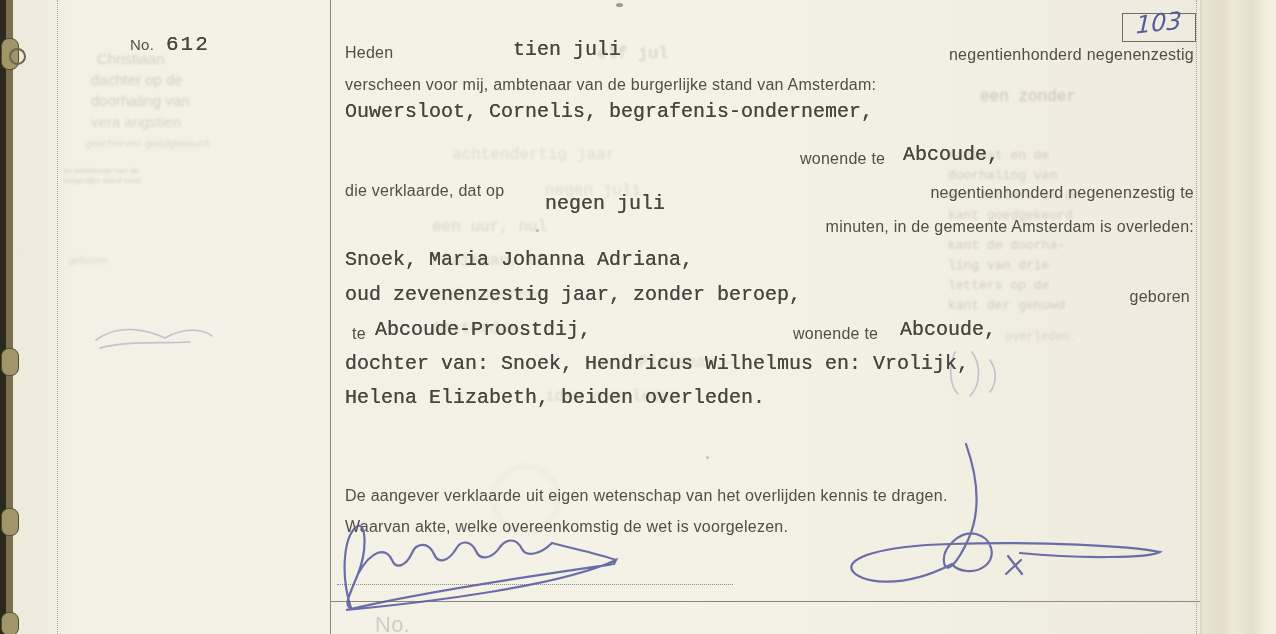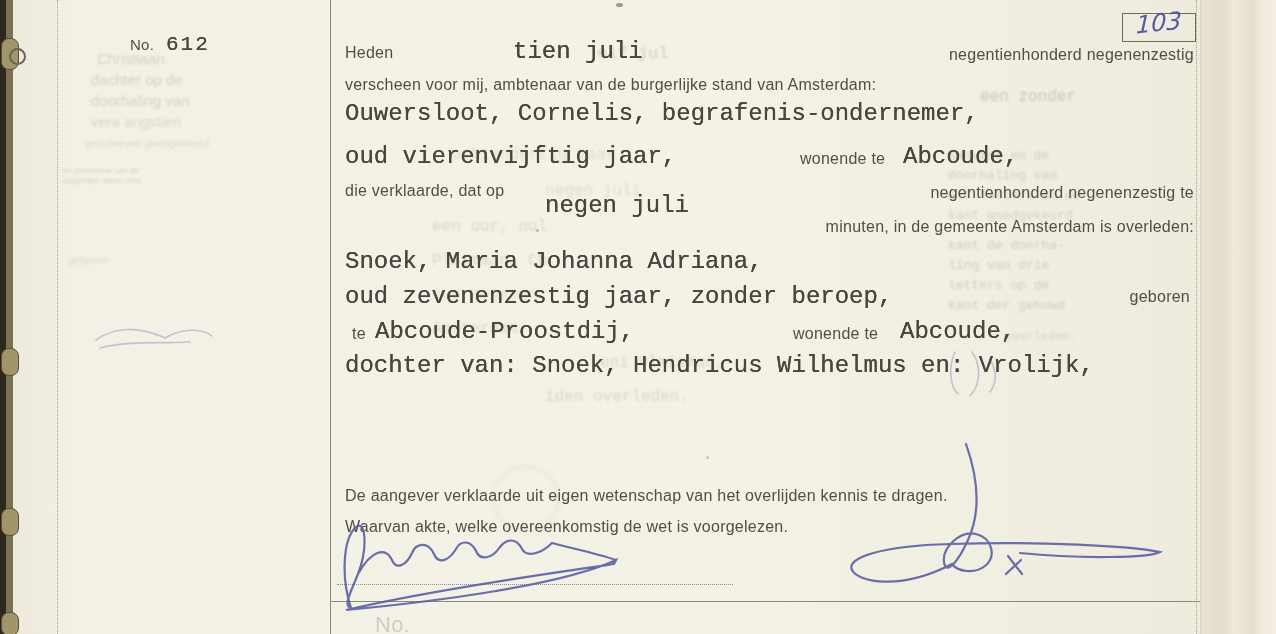--- a/index.html
+++ b/index.html
@@ -15,21 +15,21 @@
   
   .vline{position:absolute;top:0;width:0;height:634px;border-left:1px solid #8d887a;}
   .vdots{position:absolute;top:0;width:0;height:634px;border-left:1px dotted #aaa390;}
   .hline{position:absolute;height:0;border-top:1px solid #8d887a;}
   .hdots{position:absolute;height:0;border-top:1px dotted #938d7c;}
   .edgeband{position:absolute;top:0;height:634px;
     background:linear-gradient(90deg,#d9d3bf 0,#e9e4d3 3px,#e2dcc9 22px,#eee9da 34px,#e4dfcc 52px,#f1ecdd 64px,#f3efe2 100%);}
   
   .printed{position:absolute;font-family:Liberation Sans, sans-serif;font-size:16px;
            color:var(--print);letter-spacing:.25px;white-space:pre;}
-  .typed{position:absolute;font-family:"Liberation Mono","DejaVu Sans Mono",monospace;font-size:24px;
+  .typed{position:absolute;font-family:"Liberation Mono","DejaVu Sans Mono",monospace;font-size:20px;
          color:var(--typed);white-space:pre;text-shadow:0 0 .5px var(--typed);}
   .small{font-size:15px;}
   .faded{opacity:.22;}
   .handwrit{position:absolute;font-family:"DejaVu Sans",sans-serif;font-style:italic;
             color:var(--ink);transform:rotate(-6deg) skewX(-8deg);}
   .pagebox{position:absolute;border:1px solid #6f6a5c;background:transparent;}
   .ghost{position:absolute;color:var(--ghost);filter:blur(1.1px);white-space:pre;
          font-family:"Liberation Sans",sans-serif;}
   .ghost.m{font-family:"Liberation Mono","DejaVu Sans Mono",monospace;}
   .ghost-circle{position:absolute;border:3px solid #a39d86;border-radius:50%;
@@ -99,41 +99,41 @@
   <div class="handwrit" style="left:1136px;top:9px;font-size:24px;">103</div>
 
   <div class="printed" style="left:345px;top:44px;">Heden</div>
   <div class="typed" style="left:513px;top:38px;">tien juli</div>
   <div class="printed" style="right:82px;top:46px;text-align:right;">negentienhonderd negenenzestig</div>
 
   <div class="printed" style="left:345px;top:76px;">verscheen voor mij, ambtenaar van de burgerlijke stand van Amsterdam:</div>
 
   <div class="typed" style="left:345px;top:100px;">Ouwersloot, Cornelis, begrafenis-ondernemer,</div>
 
-  <div class="typed" style="left:345px;top:143px;">oud vierenvijftig jaar,</div>
   <div class="printed" style="left:800px;top:150px;">wonende te</div>
   <div class="typed" style="left:903px;top:143px;">Abcoude,</div>
 
   <div class="printed" style="left:345px;top:182px;">die verklaarde, dat op</div>
   <div class="typed" style="left:545px;top:176px;margin-top:16px;">negen juli</div>
   <div class="printed" style="right:82px;top:184px;">negentienhonderd negenenzestig te</div>
 
   <div class="printed" style="right:82px;top:218px;">minuten, in de gemeente Amsterdam is overleden:</div>
 
   <div class="typed" style="left:345px;top:248px;">Snoek, Maria Johanna Adriana,</div>
 
   <div class="typed" style="left:345px;top:283px;text-align:center;">oud zevenenzestig jaar, zonder beroep,</div>
   <div class="printed" style="right:86px;top:288px;">geboren</div>
 
   <div class="printed" style="left:352px;top:325px;">te</div>
   <div class="typed" style="left:375px;top:318px;">Abcoude-Proostdij,</div>
   <div class="printed" style="left:793px;top:325px;">wonende te</div>
   <div class="typed" style="left:900px;top:318px;">Abcoude,</div>
 
   <div class="typed" style="left:345px;top:352px;">dochter van: Snoek, Hendricus Wilhelmus en: Vrolijk,</div>
+  <div class="typed" style="left:345px;top:386px;">Helena Elizabeth, beiden overleden.</div>
 
   <div class="printed" style="left:345px;top:487px;">De aangever verklaarde uit eigen wetenschap van het overlijden kennis te dragen.</div>
   <div class="printed" style="left:345px;top:518px;">Waarvan akte, welke overeenkomstig de wet is voorgelezen.</div>
 
   <div class="printed faded" style="left:375px;top:612px;font-size:22px;">No.</div>
 
   <div class="speck" style="left:616px;top:3px;width:7px;height:4px;"></div>
   <div class="speck" style="left:706px;top:456px;width:3px;height:3px;opacity:.3;"></div>
   <div class="speck" style="left:536px;top:229px;width:3px;height:3px;opacity:.35;"></div>
 

